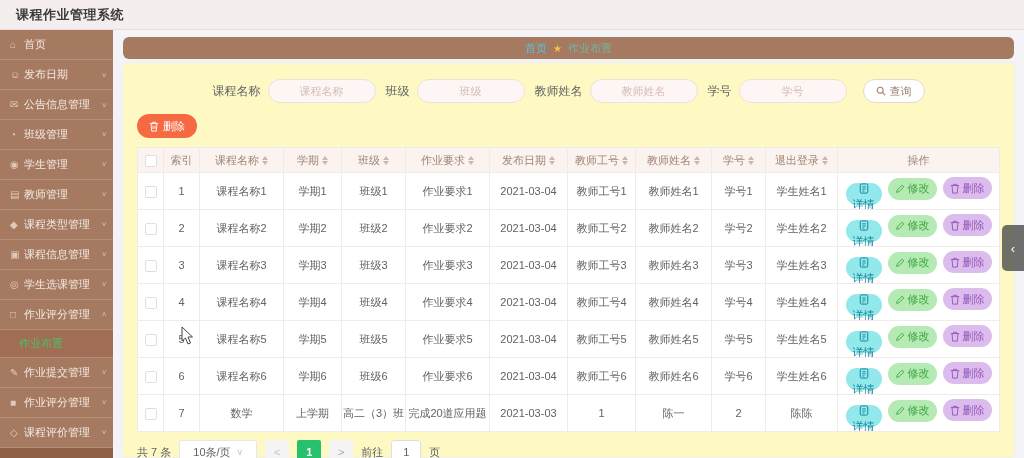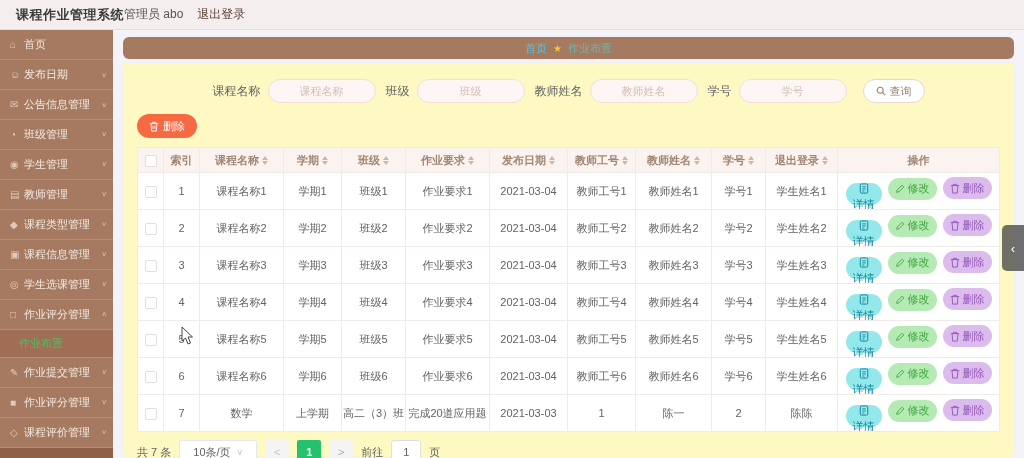--- a/index.html
+++ b/index.html
@@ -2,21 +2,21 @@
 <html><head>
 <meta charset="utf-8">
 <style>
   * { margin:0; padding:0; box-sizing:border-box; }
   html,body { width:1024px; height:458px; overflow:hidden;
     font-family:"Liberation Sans","DejaVu Sans",sans-serif; background:#fff; }
   .app { position:relative; width:1024px; height:458px; }
 
   
   .top-header { height:30px; background:#f4eeee; border-bottom:1px solid #e6dcdc;
-    display:flex; align-items:center; padding:0 16px; }
+    display:flex; align-items:center; justify-content:space-between; padding:0 16px; }
   .app-title { font-size:13px; font-weight:bold; color:#3b3b3b; letter-spacing:.5px; }
   .header-right { display:flex; align-items:center; gap:14px; font-size:12px; color:#565656; }
   .logout { color:#5d4038; cursor:pointer; }
 
   
   .sidebar { position:absolute; left:0; top:30px; bottom:0; width:113px;
     background:#a57a60; overflow:hidden; }
   .sb-item { height:30px; display:flex; align-items:center; padding:0 6px 0 10px;
     border-bottom:1px solid rgba(255,255,255,.16); cursor:pointer; }
   .sb-ico { width:14px; font-size:10px; color:#ead7cb; opacity:.85; flex:none; }
@@ -57,21 +57,21 @@
   .toolbar { margin-top:9px; }
   .btn-del { height:24px; padding:0 12px; border:none; border-radius:12px;
     background:#f56a43; color:#fff; font-size:11px; display:inline-flex;
     align-items:center; gap:4px; cursor:pointer; }
 
   
   table { margin-top:9px; width:100%; border-collapse:collapse; table-layout:fixed;
     border:1px solid #f0ebe9; }
   th,td { border:1px solid #f0ebe9; text-align:center; overflow:hidden;
     white-space:nowrap; }
-  thead th { background:#fbf3ef; color:#a08573; font-size:11px; font-weight:bold;
+  thead th { background:#fbf3ef; color:#a08573; font-size:11px; font-weight:normal;
     height:25px; }
   tbody td { height:37px; color:#606266; font-size:11px; background:#fff; }
   .col-cb{width:26px}.col-idx{width:36px}.col-name{width:84px}.col-term{width:58px}
   .col-class{width:64px}.col-req{width:84px}.col-date{width:78px}.col-tno{width:68px}
   .col-tname{width:76px}.col-sno{width:54px}.col-sname{width:72px}
   .cb { display:inline-block; width:12px; height:12px; border:1px solid #dcdfe6;
     border-radius:2px; background:#fff; vertical-align:middle; cursor:pointer; }
   .sorter { display:inline-flex; flex-direction:column; gap:1px; margin-left:3px;
     vertical-align:middle; }
   .sorter i { width:0; height:0; border-left:3px solid transparent;
@@ -108,24 +108,20 @@
   .cursor { position:absolute; left:181px; top:326px; pointer-events:none; z-index:50; }
   svg.ic { flex:none; }
 </style>
 </head>
 <body>
 
 <div class="app">
 
   <header class="top-header">
     <div class="app-title">课程作业管理系统</div>
-    <div class="header-right">
-      <span>管理员 abo</span>
-      <span class="logout">退出登录</span>
-    </div>
   </header>
 
   <aside class="sidebar" id="sidebar">
       <div class="sb-item">
         <span class="sb-ico">⌂</span>
         <span class="sb-label">首页</span>
       </div>
       <div class="sb-item">
         <span class="sb-ico">☺</span>
         <span class="sb-label">发布日期</span>

